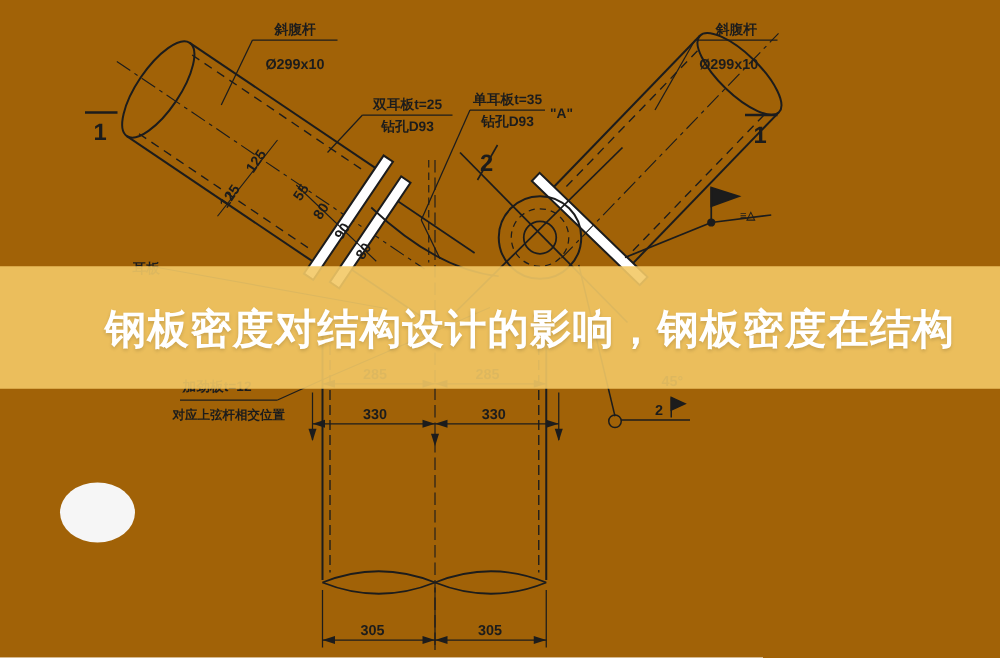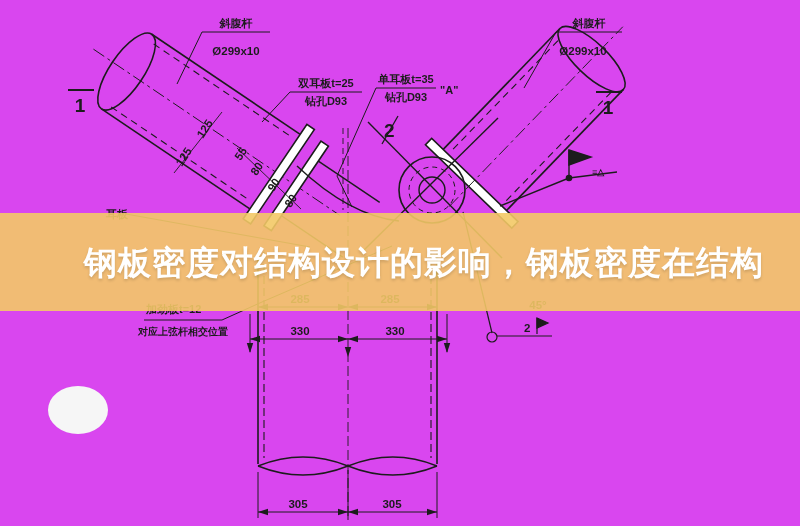--- a/index.html
+++ b/index.html
@@ -1,17 +1,17 @@
 <!DOCTYPE html>
 <html><head>
 <meta charset="utf-8">
 <style>
   html,body{margin:0;padding:0;background:#ffffff;}
   .canvas{
-    position:relative;width:800px;height:526px;background:#d946ef;
+    position:relative;width:800px;height:526px;background:#a16207;
     overflow:hidden;font-family:"Liberation Sans",sans-serif;
   }
   .drawing-svg{position:absolute;left:0;top:0;}
   .title-band{
     position:absolute;left:0;top:213px;width:800px;height:98px;
     background:rgba(243,201,102,0.90);
     display:flex;flex-direction:column;justify-content:center;align-items:center;
     z-index:5;
     padding-left:24px;
   }

